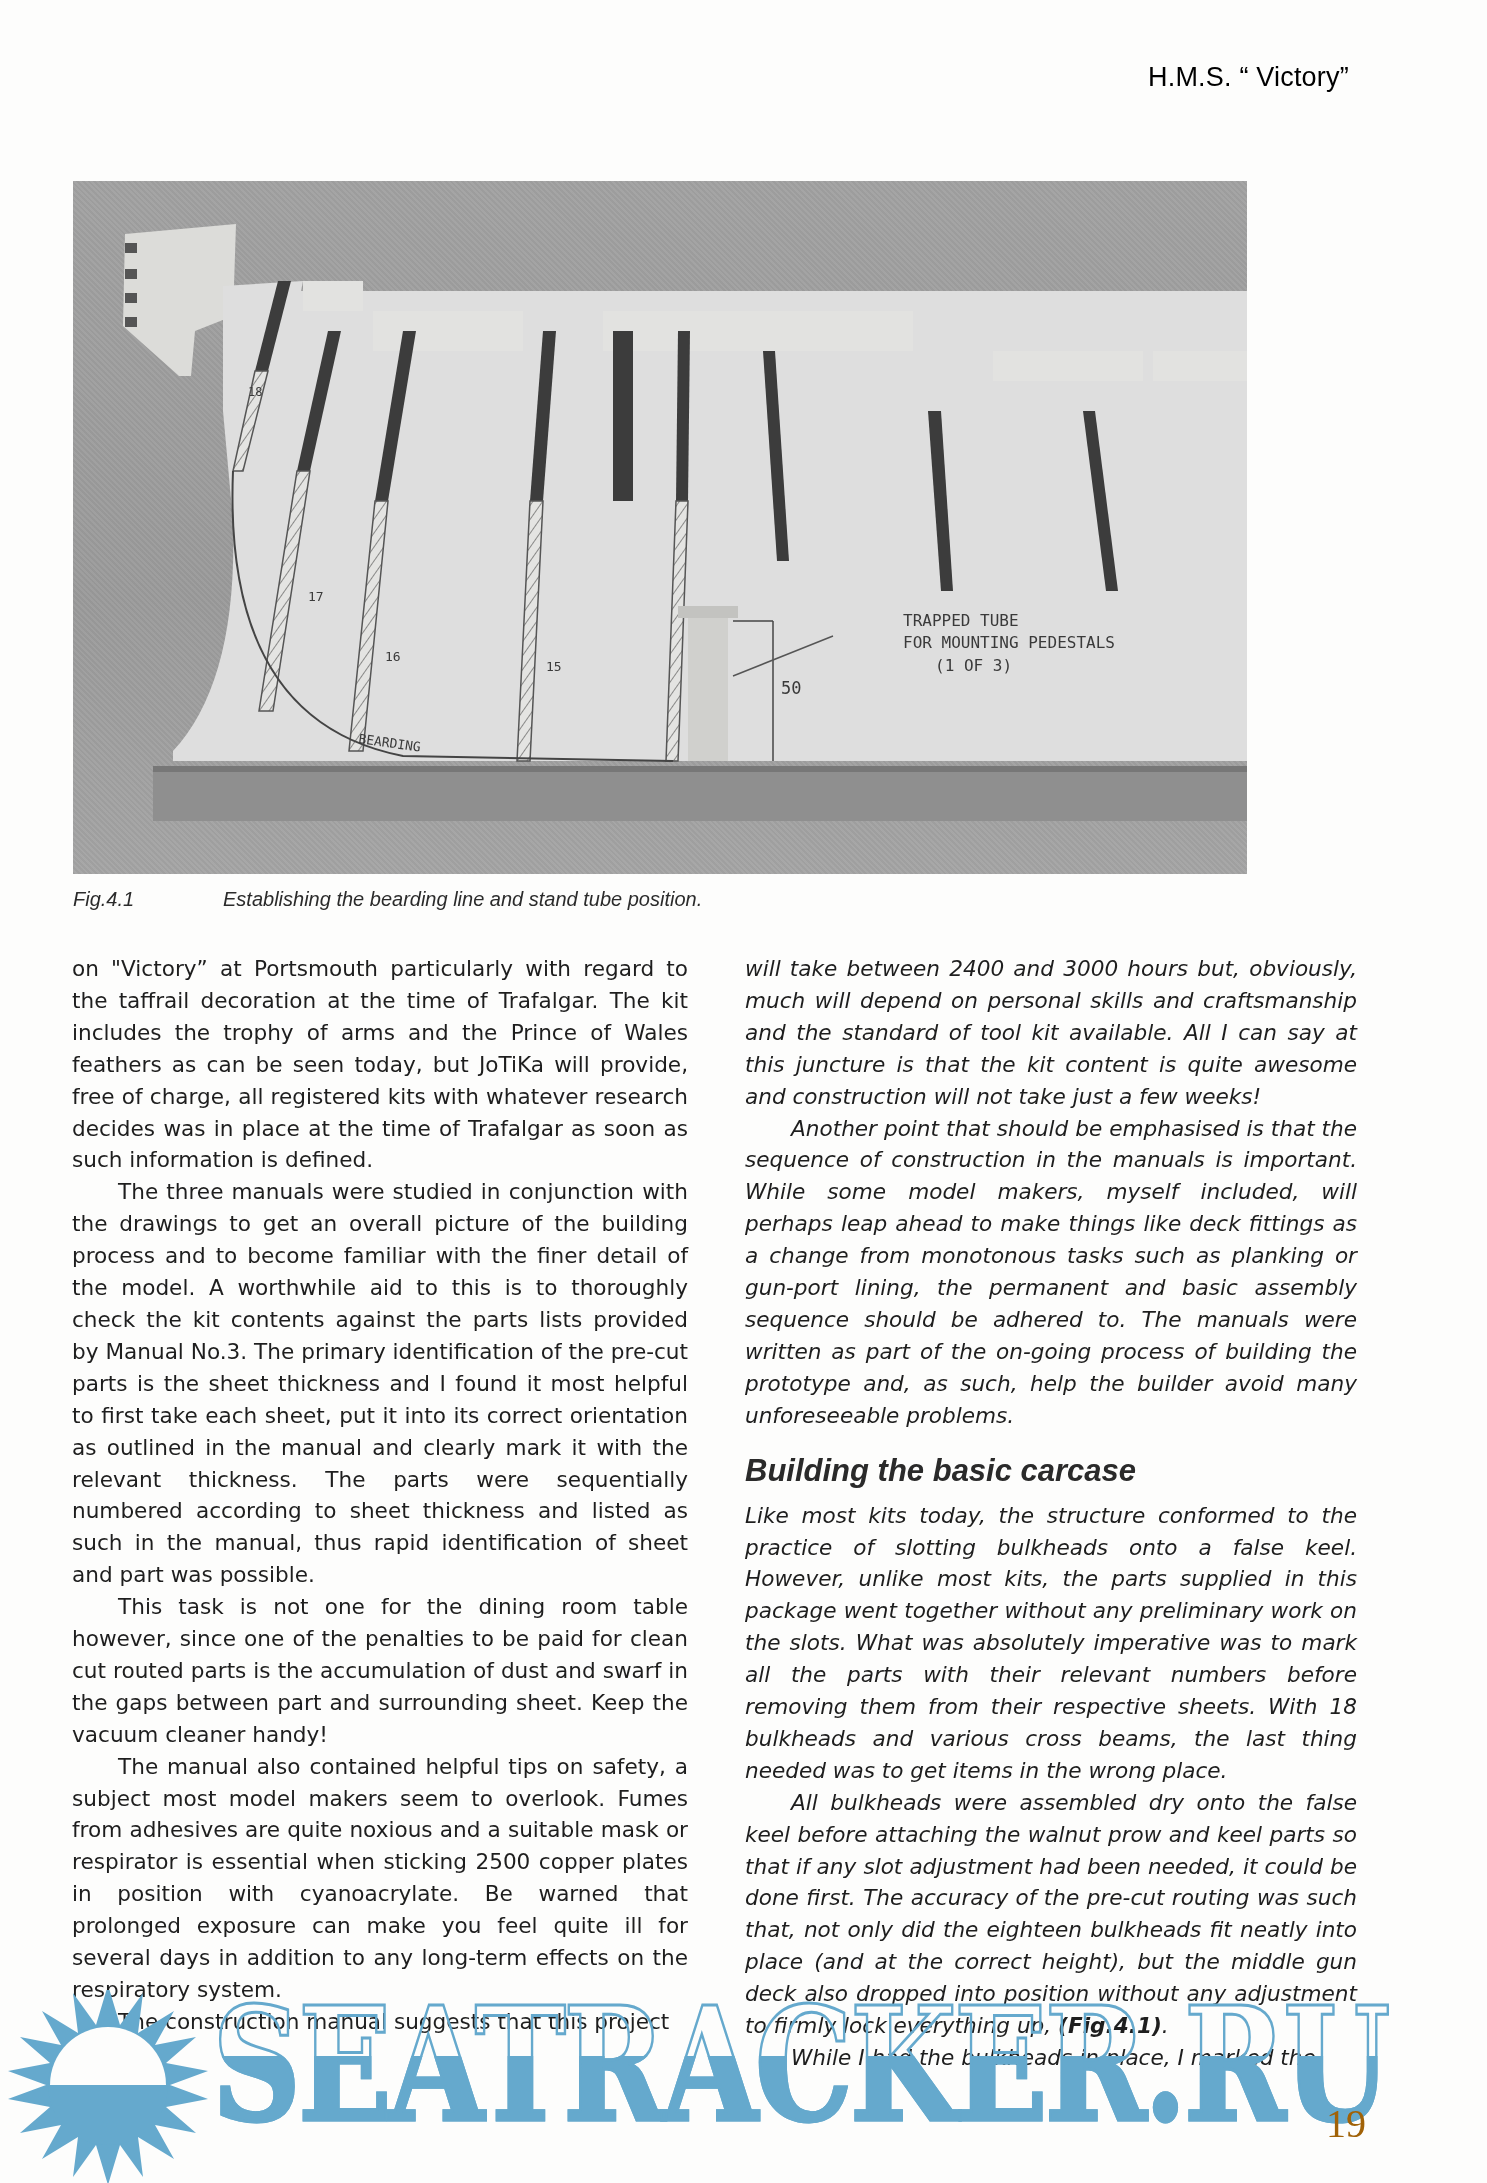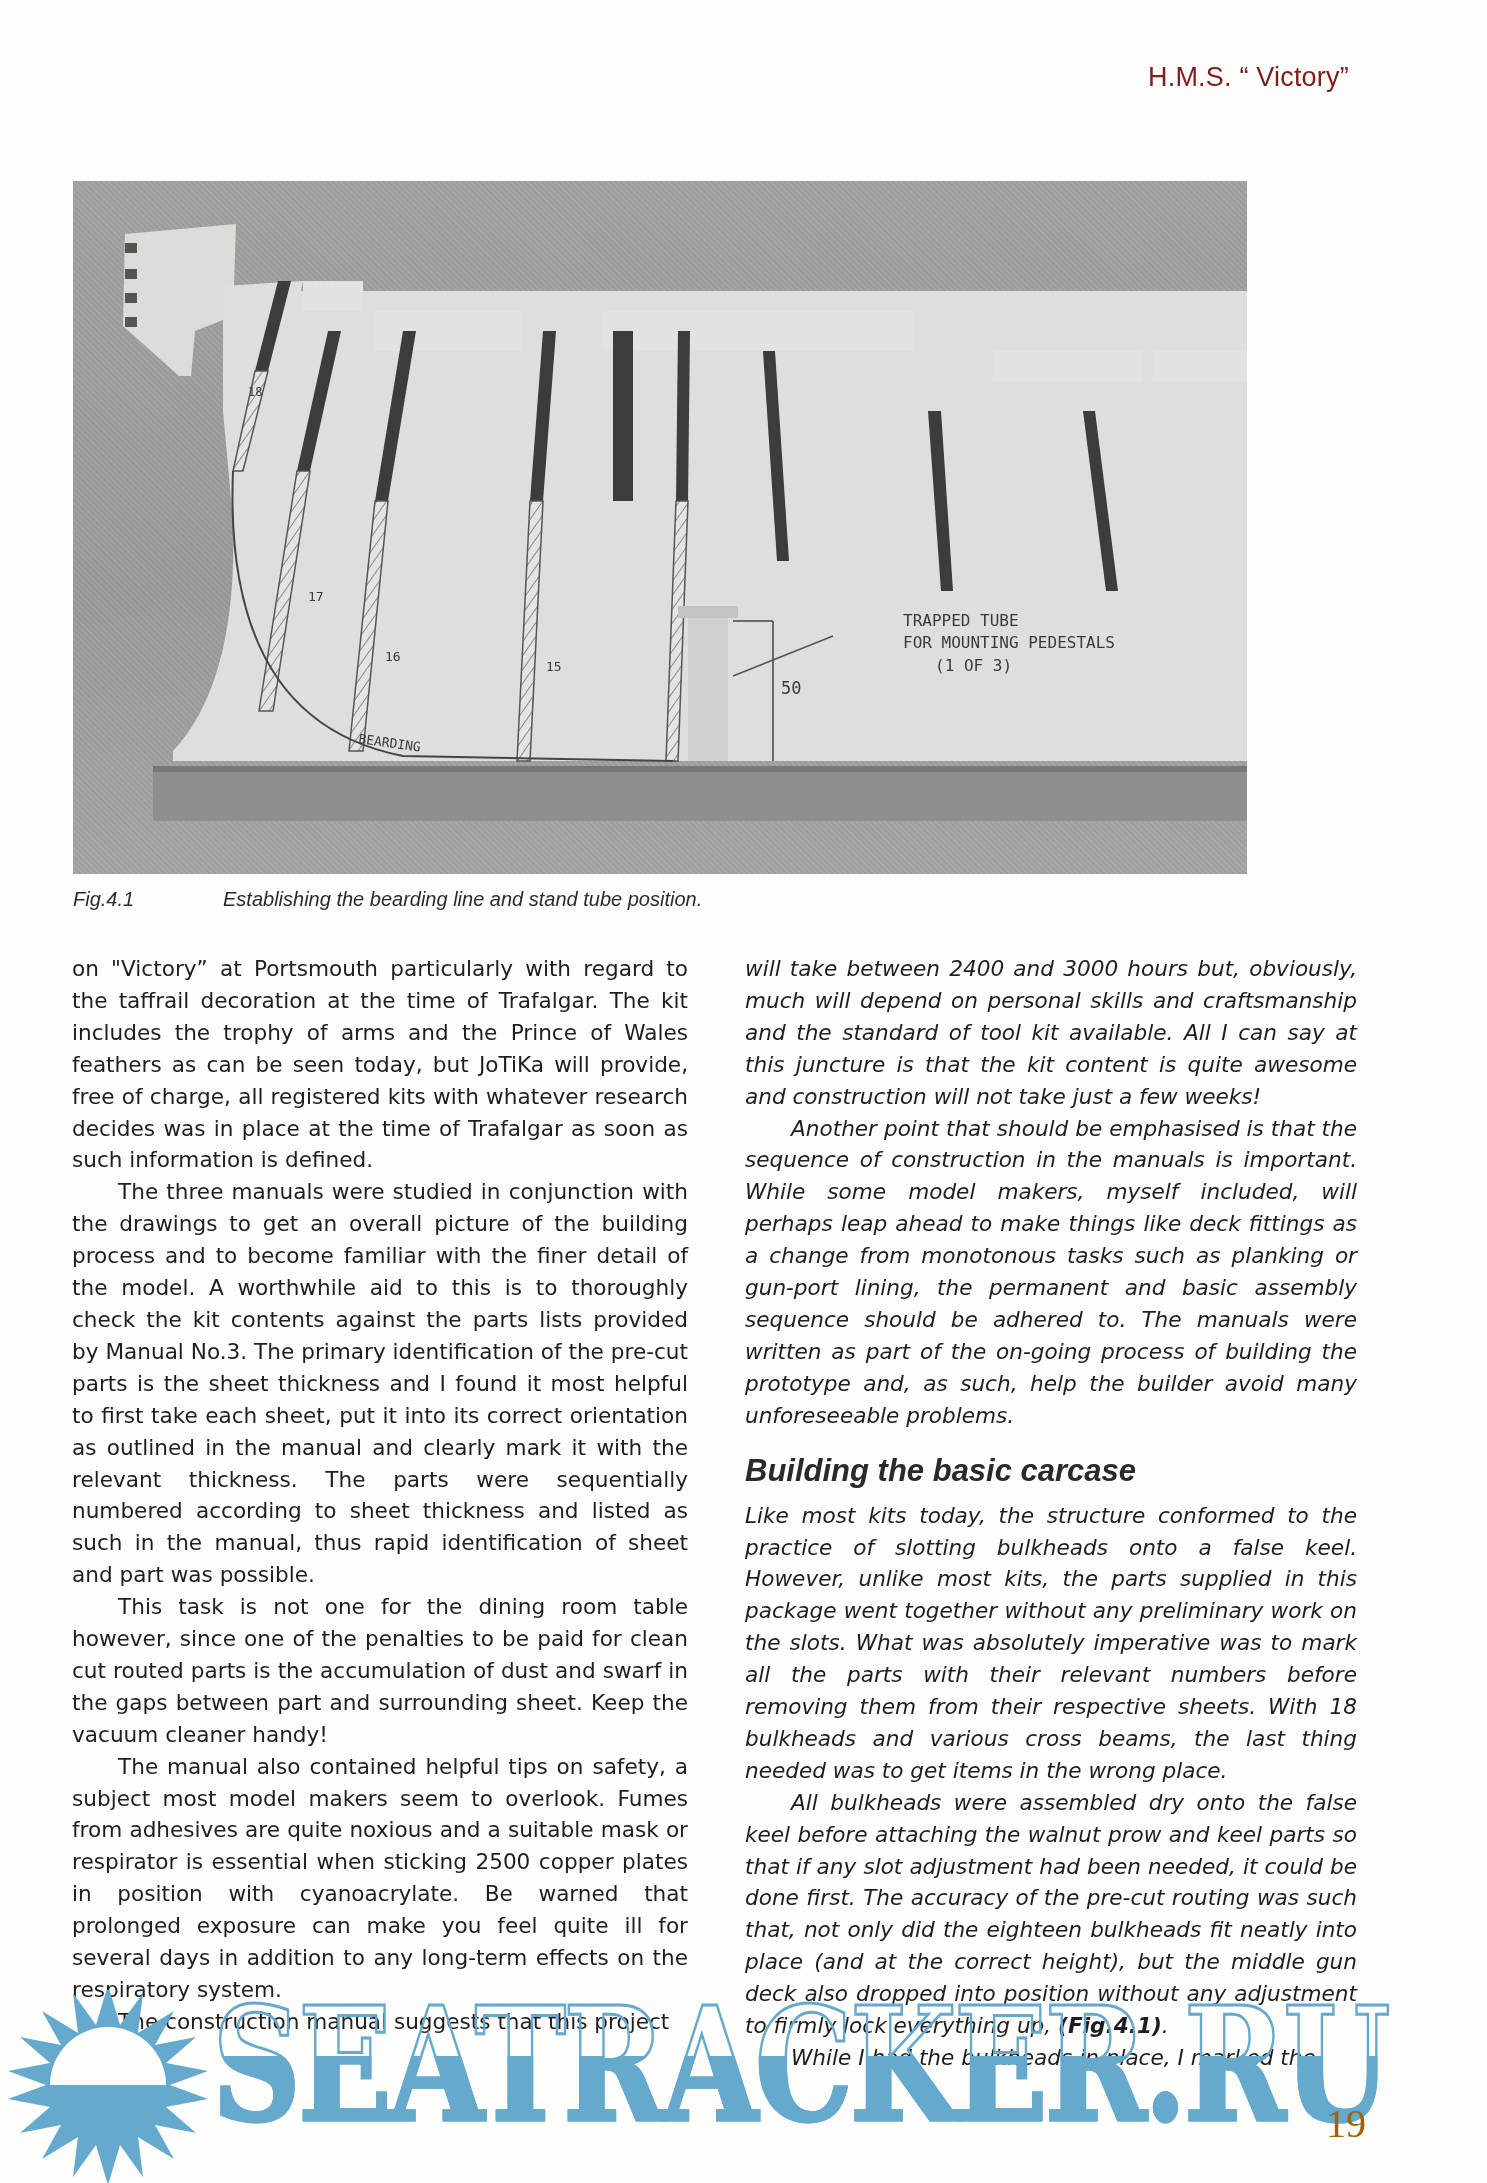--- a/index.html
+++ b/index.html
@@ -4,21 +4,21 @@
 <style>
   html, body { margin: 0; padding: 0; }
   body {
     width: 1487px; height: 2183px; position: relative; overflow: hidden;
     background: #fdfdfc;
     font-family: "DejaVu Sans", sans-serif;
     color: #1e1e1e;
   }
   .running-head {
     position: absolute; left: 1148px; top: 62px;
-    font-family: "Liberation Sans", sans-serif; font-size: 27px; color: #7f1d1d;
+    font-family: "Liberation Sans", sans-serif; font-size: 27px; color: #000000;
     letter-spacing: 0.2px;
   }
   .photo {
     position: absolute; left: 73px; top: 181px; width: 1174px; height: 693px;
     background:
       repeating-linear-gradient(45deg, rgba(0,0,0,0.03) 0 2px, rgba(255,255,255,0.03) 2px 4px),
       linear-gradient(180deg, #a2a2a2 0%, #9b9b9b 60%, #a5a5a5 100%);
     overflow: hidden;
   }
   .photo svg { position: absolute; left: 0; top: 0; }

